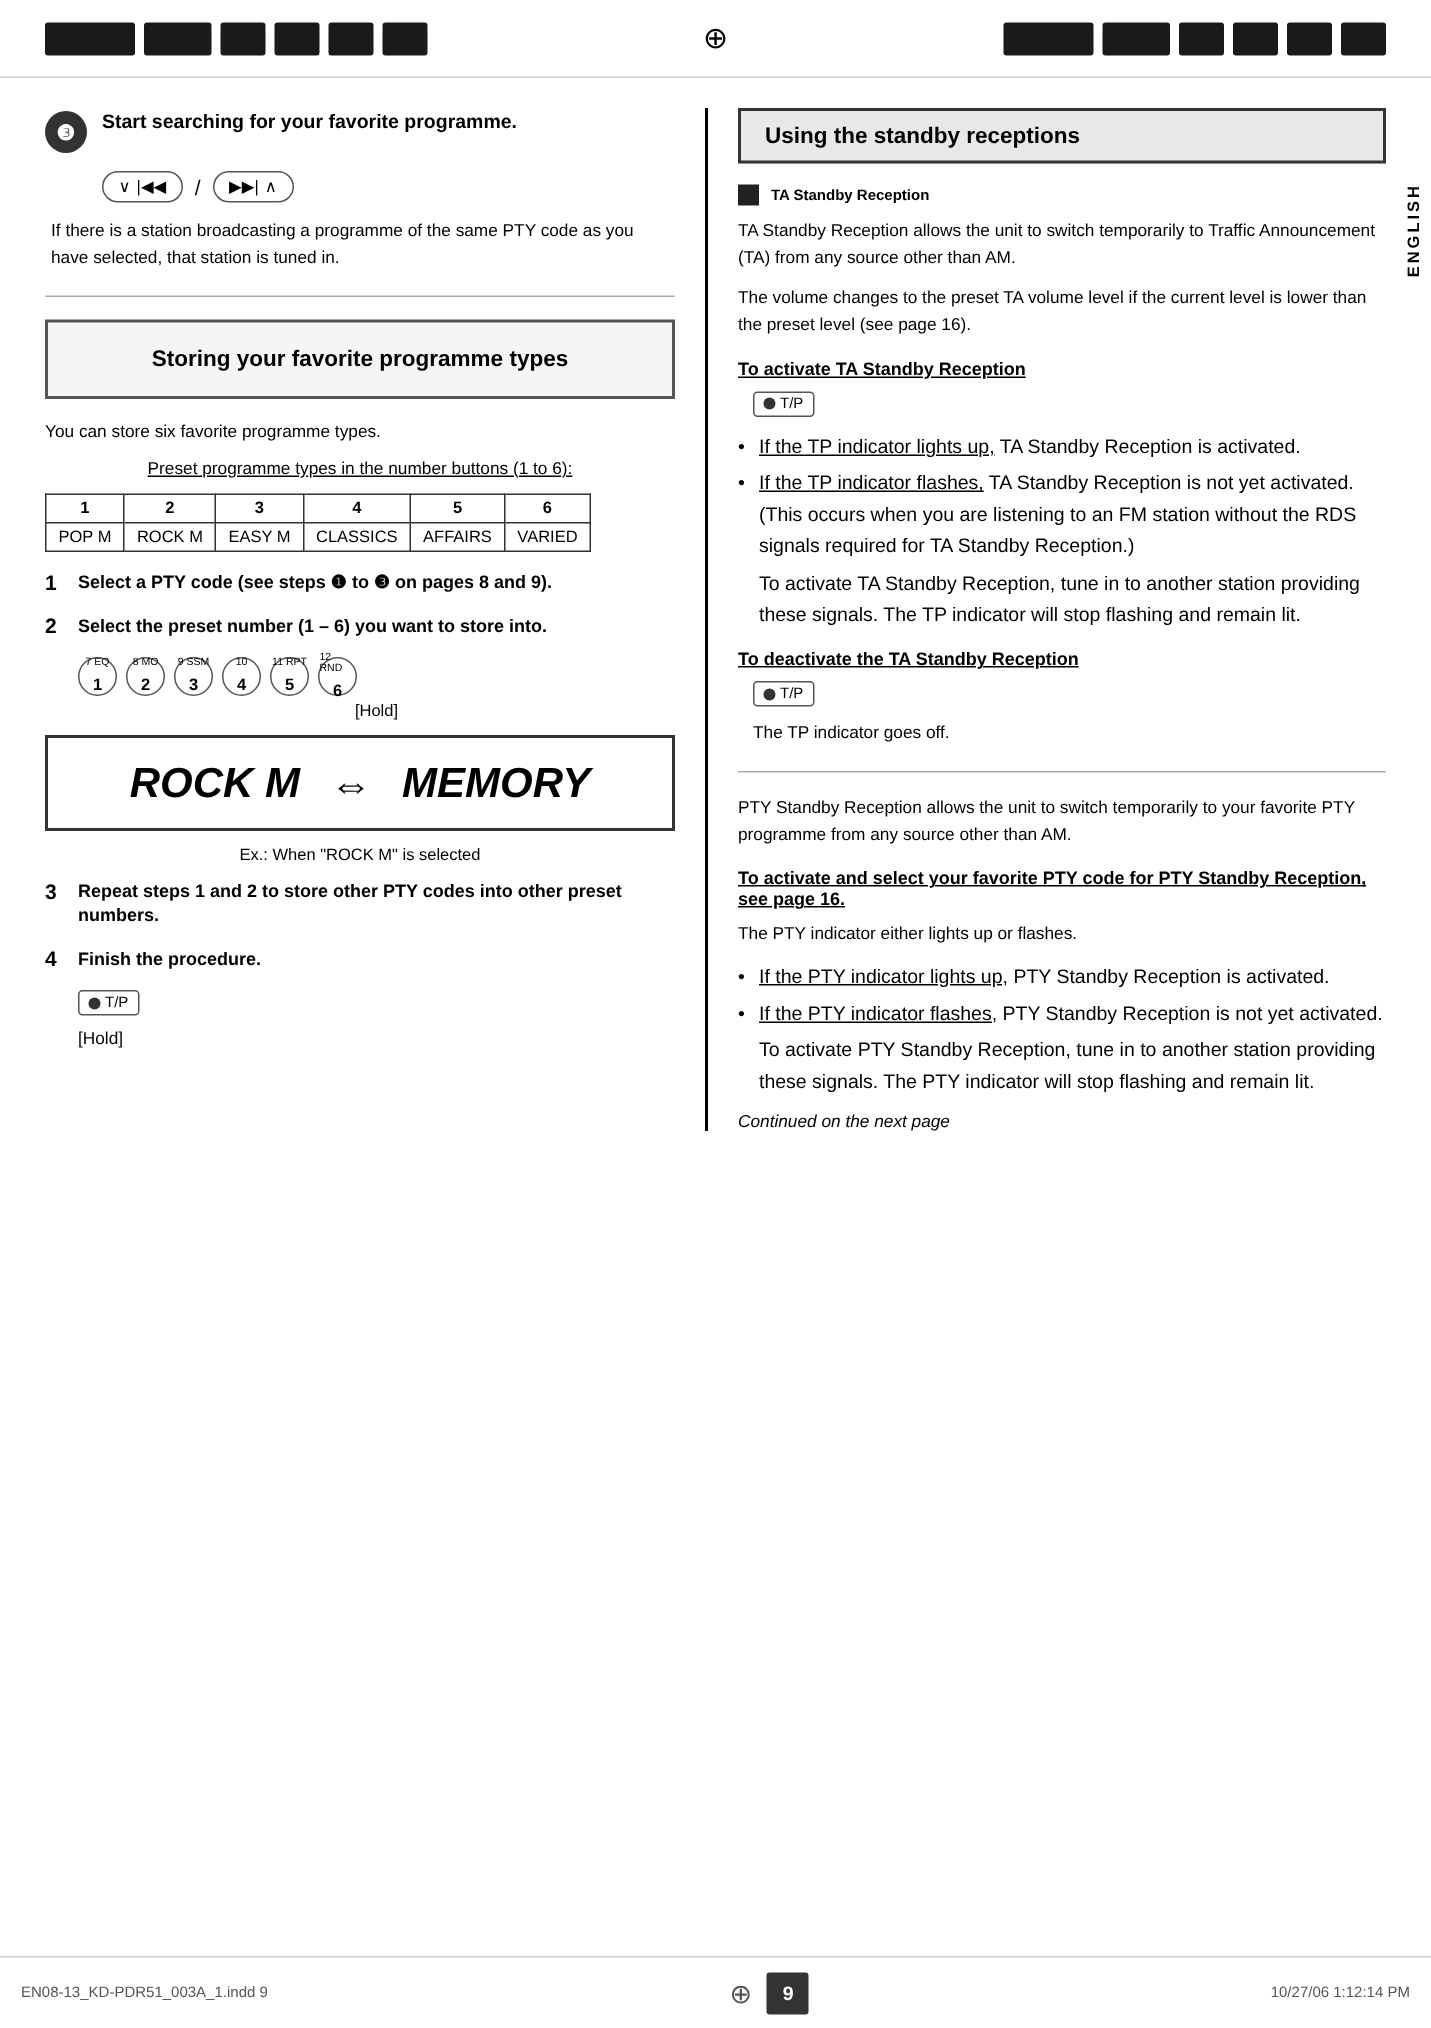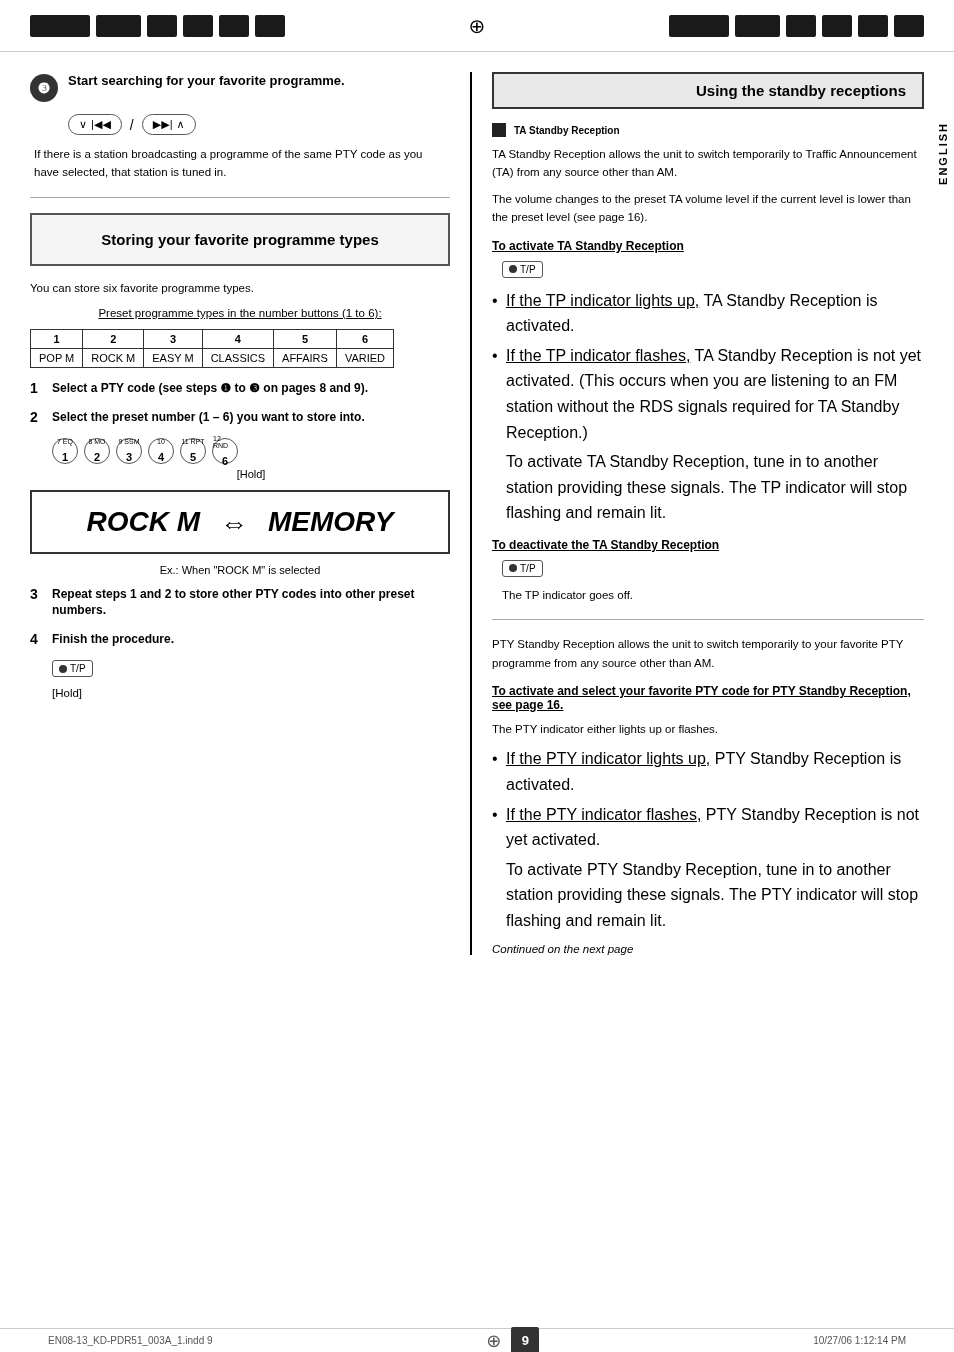--- a/index.html
+++ b/index.html
@@ -246,21 +246,21 @@
       font-size: 11px;
       text-align: center;
       margin-bottom: 10px;
     }
 
     
     .ta-box-title {
       background: #e8e8e8;
       border: 2px solid #333;
       padding: 8px 16px;
-      text-align: right;
+      text-align: left;
       font-size: 15px;
       font-weight: bold;
       margin-bottom: 14px;
     }
 
     
     .section-heading {
       display: flex;
       align-items: center;
       margin-bottom: 8px;
@@ -317,21 +317,21 @@
       line-height: 1.5;
     }
 
     
     .bullet-list {
       list-style: none;
       padding: 0;
       margin: 0 0 10px 0;
     }
     .bullet-list li {
-      font-size: 16px;
+      font-size: 13px;
       line-height: 1.6;
       padding-left: 14px;
       position: relative;
       margin-bottom: 4px;
     }
     .bullet-list li::before {
       content: "•";
       position: absolute;
       left: 0;
     }
@@ -345,25 +345,25 @@
       text-align: left;
       margin-top: 10px;
     }
 
     
     .bottom-bar {
       position: absolute;
       bottom: 0;
       left: 0;
       right: 0;
-      height: 24px;
+      height: 48px;
       border-top: 1px solid #ccc;
       display: flex;
       align-items: center;
-      padding: 0 48px;
+      padding: 0 14px;
       justify-content: space-between;
       font-size: 10px;
       color: #555;
     }
     .page-num-box {
       background: #333;
       color: #fff;
       width: 28px;
       height: 28px;
       display: flex;

